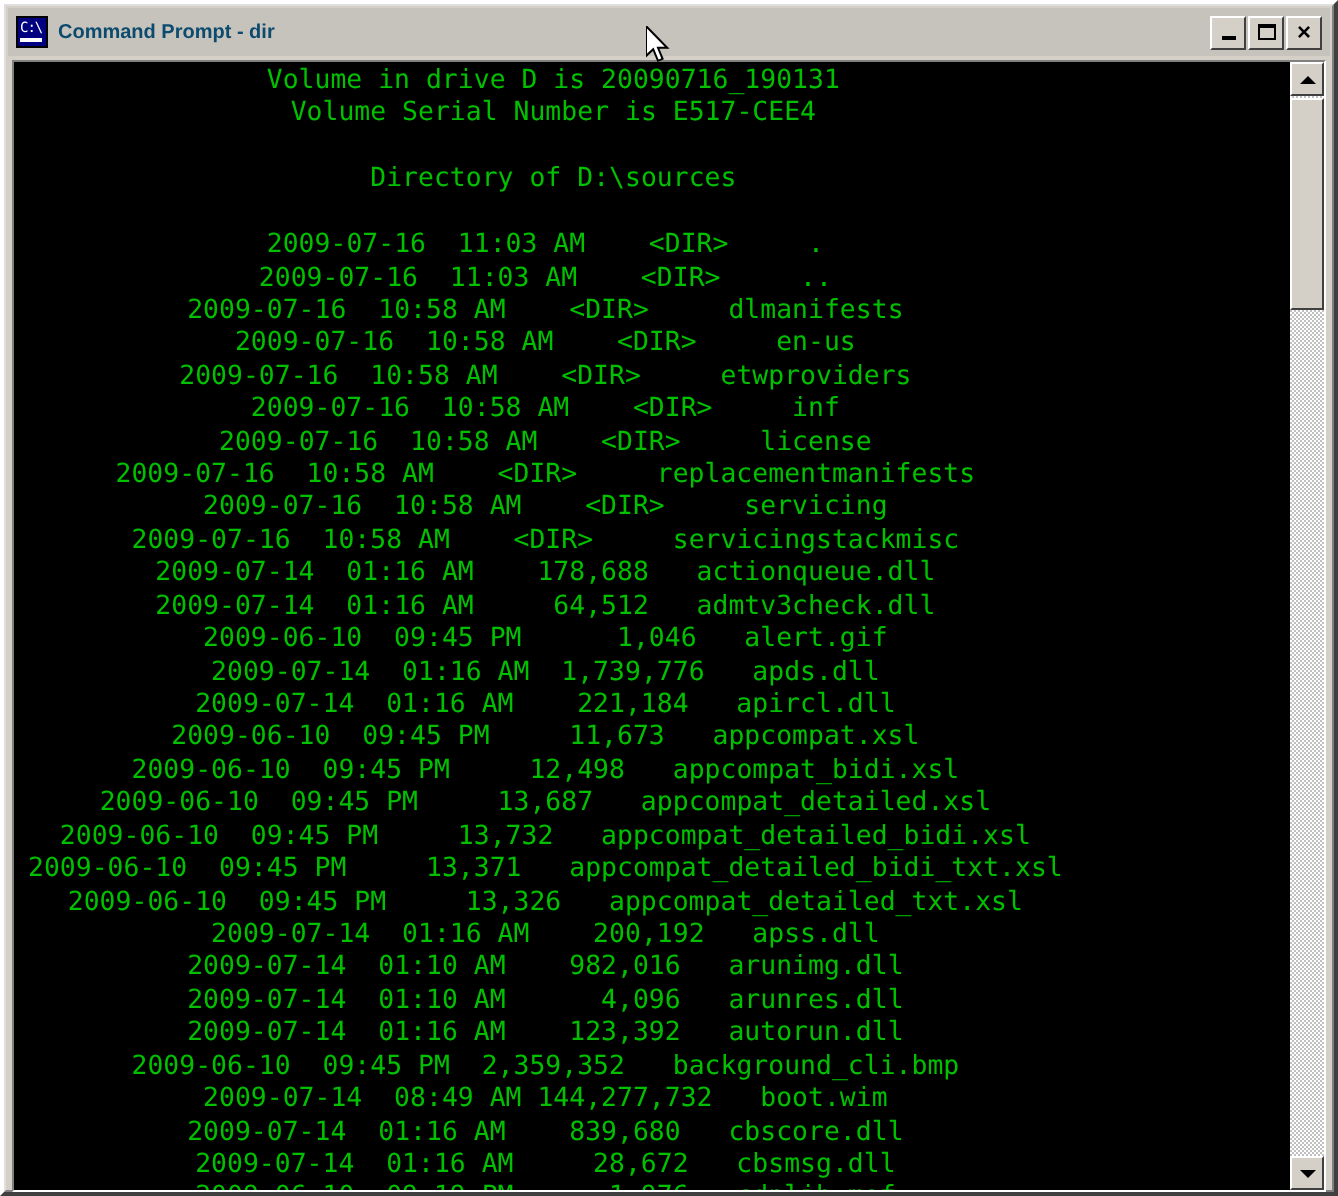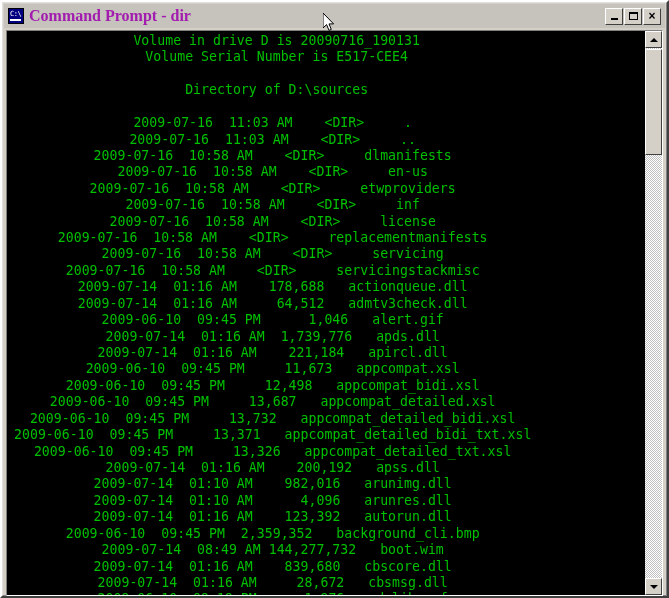--- a/index.html
+++ b/index.html
@@ -69,24 +69,24 @@
   }
   #title-icon .ic-bar {
     position: absolute;
     left: 1px;
     bottom: 2px;
     width: 11px;
     height: 2px;
     background: #ffffff;
   }
   #title-text {
-    font-family: Liberation Serif, serif;
-    font-size: 16px;
+    font-family: Liberation Sans, sans-serif;
+    font-size: 10px;
     font-weight: bold;
-    color: #a21caf;
+    color: #0c4a6e;
     white-space: nowrap;
     letter-spacing: 0px;
   }
   #title-spacer { flex: 1 1 auto; }
 
   #title-buttons {
     display: flex;
     align-items: center;
     margin-right: 4px;
     flex: 0 0 auto;

